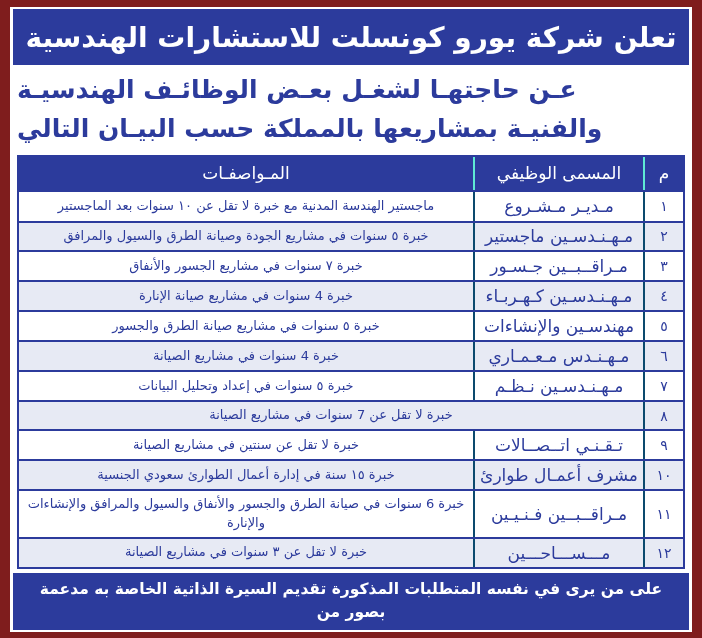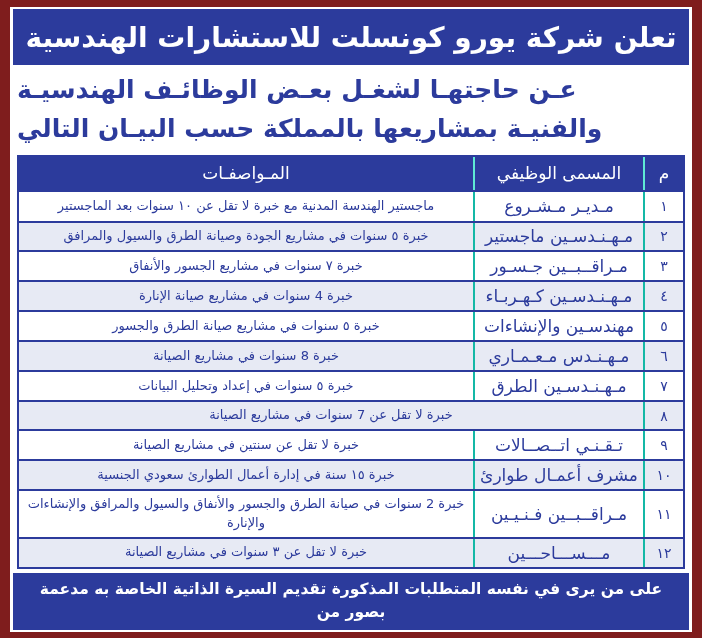--- a/index.html
+++ b/index.html
@@ -66,21 +66,21 @@
   .cell {
     display: flex; align-items: center; justify-content: center;
     text-align: center;
     color: #2c3b9c;
     font-weight: normal;
     padding: 3px 4px;
   }
   .c-num  { flex: 0 0 40px;  font-size: 14px; }
   .c-title{ flex: 0 0 170px; font-size: 17px; }
   .c-spec { flex: 1 1 auto;  font-size: 13px; line-height: 1.45; }
-  .c-num, .c-title { border-left: 2px solid #14b8a6; }
+  .c-num, .c-title { border-left: 2px solid #0c4a6e; }
   .t-head .cell { color: #ffffff; font-size: 17px; }
   .t-head .c-num, .t-head .c-title { border-left: 2px solid #5eead4; }
   
   .footer {
     background: #2c3b9c;
     color: #ffffff;
     direction: rtl;
     text-align: center;
     padding: 5px 8px 6px 8px;
     flex: 0 0 auto;
@@ -138,26 +138,26 @@
 
   <div class="t-row">
     <div class="cell c-num">٥</div>
     <div class="cell c-title">مهندسـين والإنشاءات</div>
     <div class="cell c-spec">خبرة ٥ سنوات في مشاريع صيانة الطرق والجسور</div>
   </div>
 
   <div class="t-row alt">
     <div class="cell c-num">٦</div>
     <div class="cell c-title">مـهـنـدس مـعـمـاري</div>
-    <div class="cell c-spec">خبرة 8 سنوات في مشاريع الصيانة</div>
+    <div class="cell c-spec">خبرة 4 سنوات في مشاريع الصيانة</div>
   </div>
 
   <div class="t-row">
     <div class="cell c-num">٧</div>
-    <div class="cell c-title">مـهـنـدسـين الطرق</div>
+    <div class="cell c-title">مـهـنـدسـين نـظـم</div>
     <div class="cell c-spec">خبرة ٥ سنوات في إعداد وتحليل البيانات</div>
   </div>
 
   <div class="t-row alt">
     <div class="cell c-num">٨</div>
     <div class="cell c-spec">خبرة لا تقل عن 7 سنوات في مشاريع الصيانة</div>
   </div>
 
   <div class="t-row">
     <div class="cell c-num">٩</div>
@@ -167,21 +167,21 @@
 
   <div class="t-row alt">
     <div class="cell c-num">١٠</div>
     <div class="cell c-title">مشرف أعمـال طوارئ</div>
     <div class="cell c-spec">خبرة ١٥ سنة في إدارة أعمال الطوارئ سعودي الجنسية</div>
   </div>
 
   <div class="t-row">
     <div class="cell c-num">١١</div>
     <div class="cell c-title">مـراقــبــين فـنـيـين</div>
-    <div class="cell c-spec">خبرة 2 سنوات في صيانة الطرق والجسور والأنفاق والسيول والمرافق والإنشاءات والإنارة</div>
+    <div class="cell c-spec">خبرة 6 سنوات في صيانة الطرق والجسور والأنفاق والسيول والمرافق والإنشاءات والإنارة</div>
   </div>
 
   <div class="t-row alt">
     <div class="cell c-num">١٢</div>
     <div class="cell c-title">مـــســـاحـــين</div>
     <div class="cell c-spec">خبرة لا تقل عن ٣ سنوات في مشاريع الصيانة</div>
   </div>
 </div>
     </div>
 

